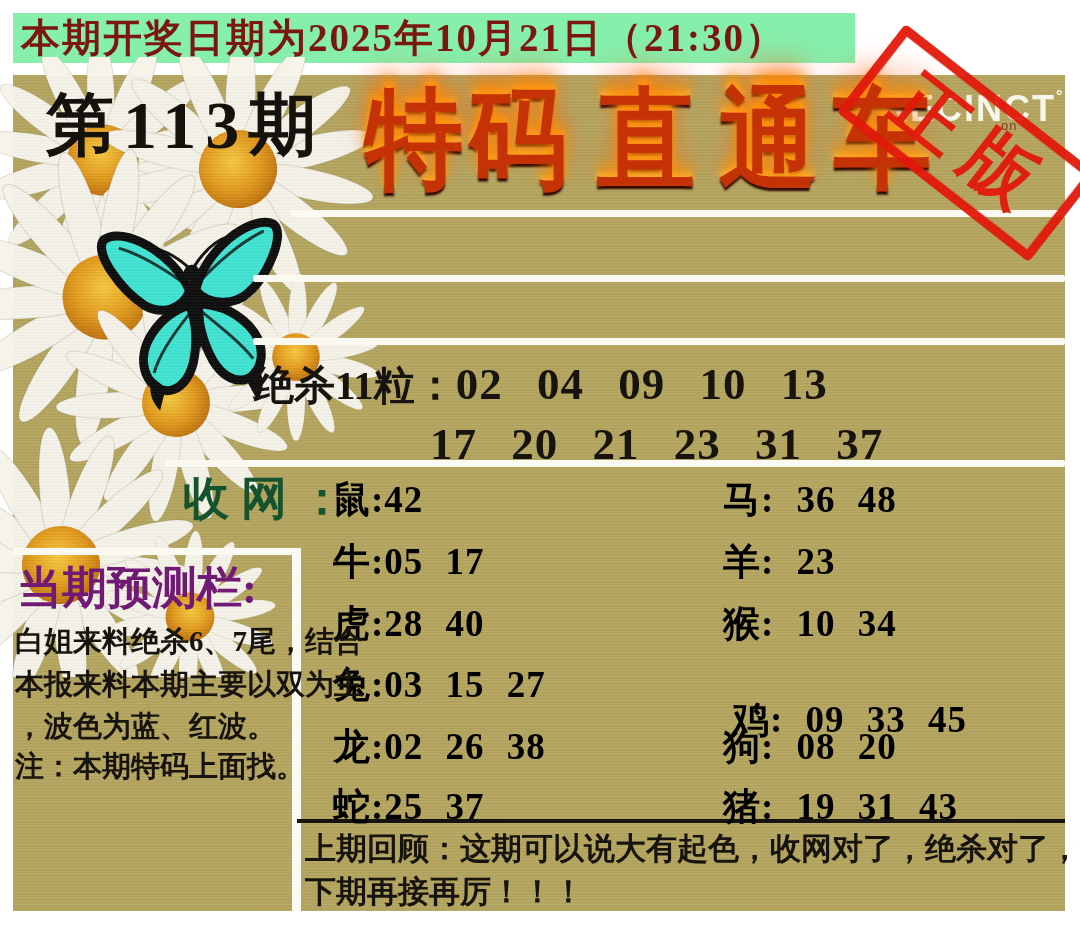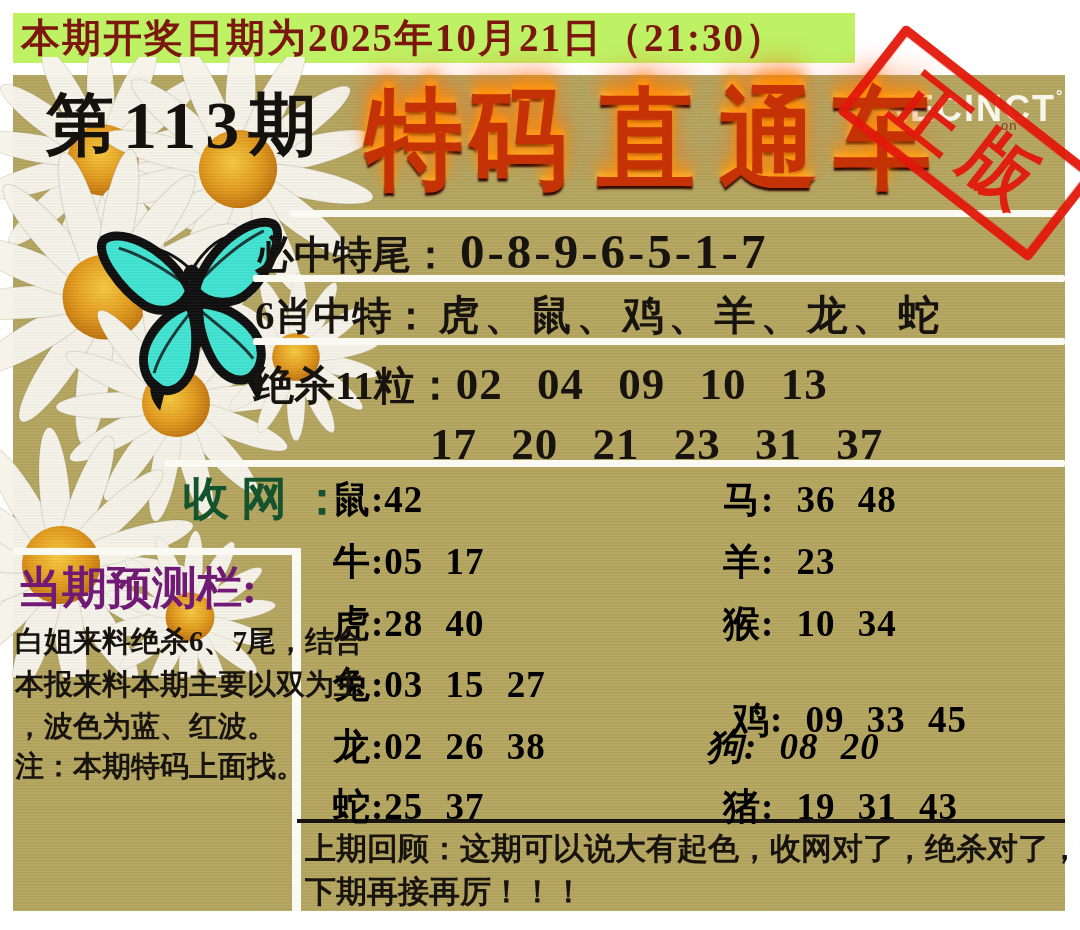--- a/index.html
+++ b/index.html
@@ -3,21 +3,21 @@
 <meta charset="utf-8">
 <style>
   html,body{margin:0;padding:0;}
   .page{
     position:relative;width:1080px;height:930px;background:#ffffff;overflow:hidden;
     font-family:"Liberation Serif","DejaVu Serif",serif;
   }
   
   .header-strip{
     position:absolute;left:13px;top:13px;width:842px;height:50px;
-    background:#bef264;display:flex;align-items:center;
+    background:#86efac;display:flex;align-items:center;
   }
   .header-strip .date-text{
     font-size:39px;font-weight:bold;color:#7b170e;letter-spacing:2px;
     padding-left:8px;white-space:nowrap;
   }
   .body-area{
     position:absolute;left:13px;top:75px;width:1052px;height:836px;
     background:#b4a55e;
   }
   .body-area::after{
@@ -180,47 +180,41 @@
     </div>
 
     <div class="wline" style="left:277px;top:135px;width:775px;"></div>
     <div class="wline" style="left:240px;top:200px;width:812px;"></div>
     <div class="wline" style="left:240px;top:263px;width:812px;"></div>
     <div class="wline" style="left:152px;top:385px;width:900px;"></div>
     <div class="wline" style="left:0px;top:473px;width:286px;"></div>
     <div class="vdivider" style="left:279px;top:473px;height:363px;"></div>
     <div class="blackline" style="left:284px;top:744px;width:768px;"></div>
 
-    <div class="tip-row" style="left:242px;top:148px;">
-      <span class="tip-label">必中特尾：</span><span class="tail-value">0-8-9-6-5-1-7</span>
-    </div>
-    <div class="tip-row" style="left:242px;top:213px;">
-      <span class="tip-label">6肖中特：</span><span class="zodiac-value">虎、鼠、鸡、羊、龙、蛇</span>
-    </div>
     <div class="tip-row" style="left:240px;top:283px;">
       <span class="tip-label" style="font-size:41px;">绝杀11粒：</span><span class="kill-nums" style="">02 04 09 10 13</span>
     </div>
     <div class="tip-row" style="left:417px;top:343px;">
       <span class="kill-nums">17 20 21 23 31 37</span>
     </div>
 
     <div class="net-label">收网：</div>
 
     <div class="net-row" style="left:320px;top:400px;">鼠:42</div>
     <div class="net-row" style="left:320px;top:462px;">牛:05 17</div>
     <div class="net-row" style="left:320px;top:524px;">虎:28 40</div>
     <div class="net-row" style="left:320px;top:585px;">兔:03 15 27</div>
     <div class="net-row" style="left:320px;top:647px;">龙:02 26 38</div>
     <div class="net-row" style="left:320px;top:707px;">蛇:25 37</div>
 
     <div class="net-row" style="left:710px;top:400px;">马: 36 48</div>
     <div class="net-row" style="left:710px;top:462px;">羊: 23</div>
     <div class="net-row" style="left:710px;top:524px;">猴: 10 34</div>
     <div class="net-row" style="left:710px;top:620px;margin-left:9px;">鸡: 09 33 45</div>
-    <div class="net-row" style="left:693px;top:647px;font-style:italic;">狗: 08 20</div>
+    <div class="net-row" style="left:710px;top:647px;">狗: 08 20</div>
     <div class="net-row" style="left:710px;top:707px;">猪: 19 31 43</div>
 
     <div class="pred-title">当期预测栏:</div>
     <div class="pred-line" style="top:547px;">白姐来料绝杀6、7尾，结合</div>
     <div class="pred-line" style="top:590px;">本报来料本期主要以双为主</div>
     <div class="pred-line" style="top:632px;">，波色为蓝、红波。</div>
     <div class="pred-line" style="top:672px;">注：本期特码上面找。</div>
 
     <div class="review-line" style="top:753px;">上期回顾：这期可以说大有起色，收网对了，绝杀对了，波色对了，</div>
     <div class="review-line" style="top:796px;">下期再接再厉！！！</div>

